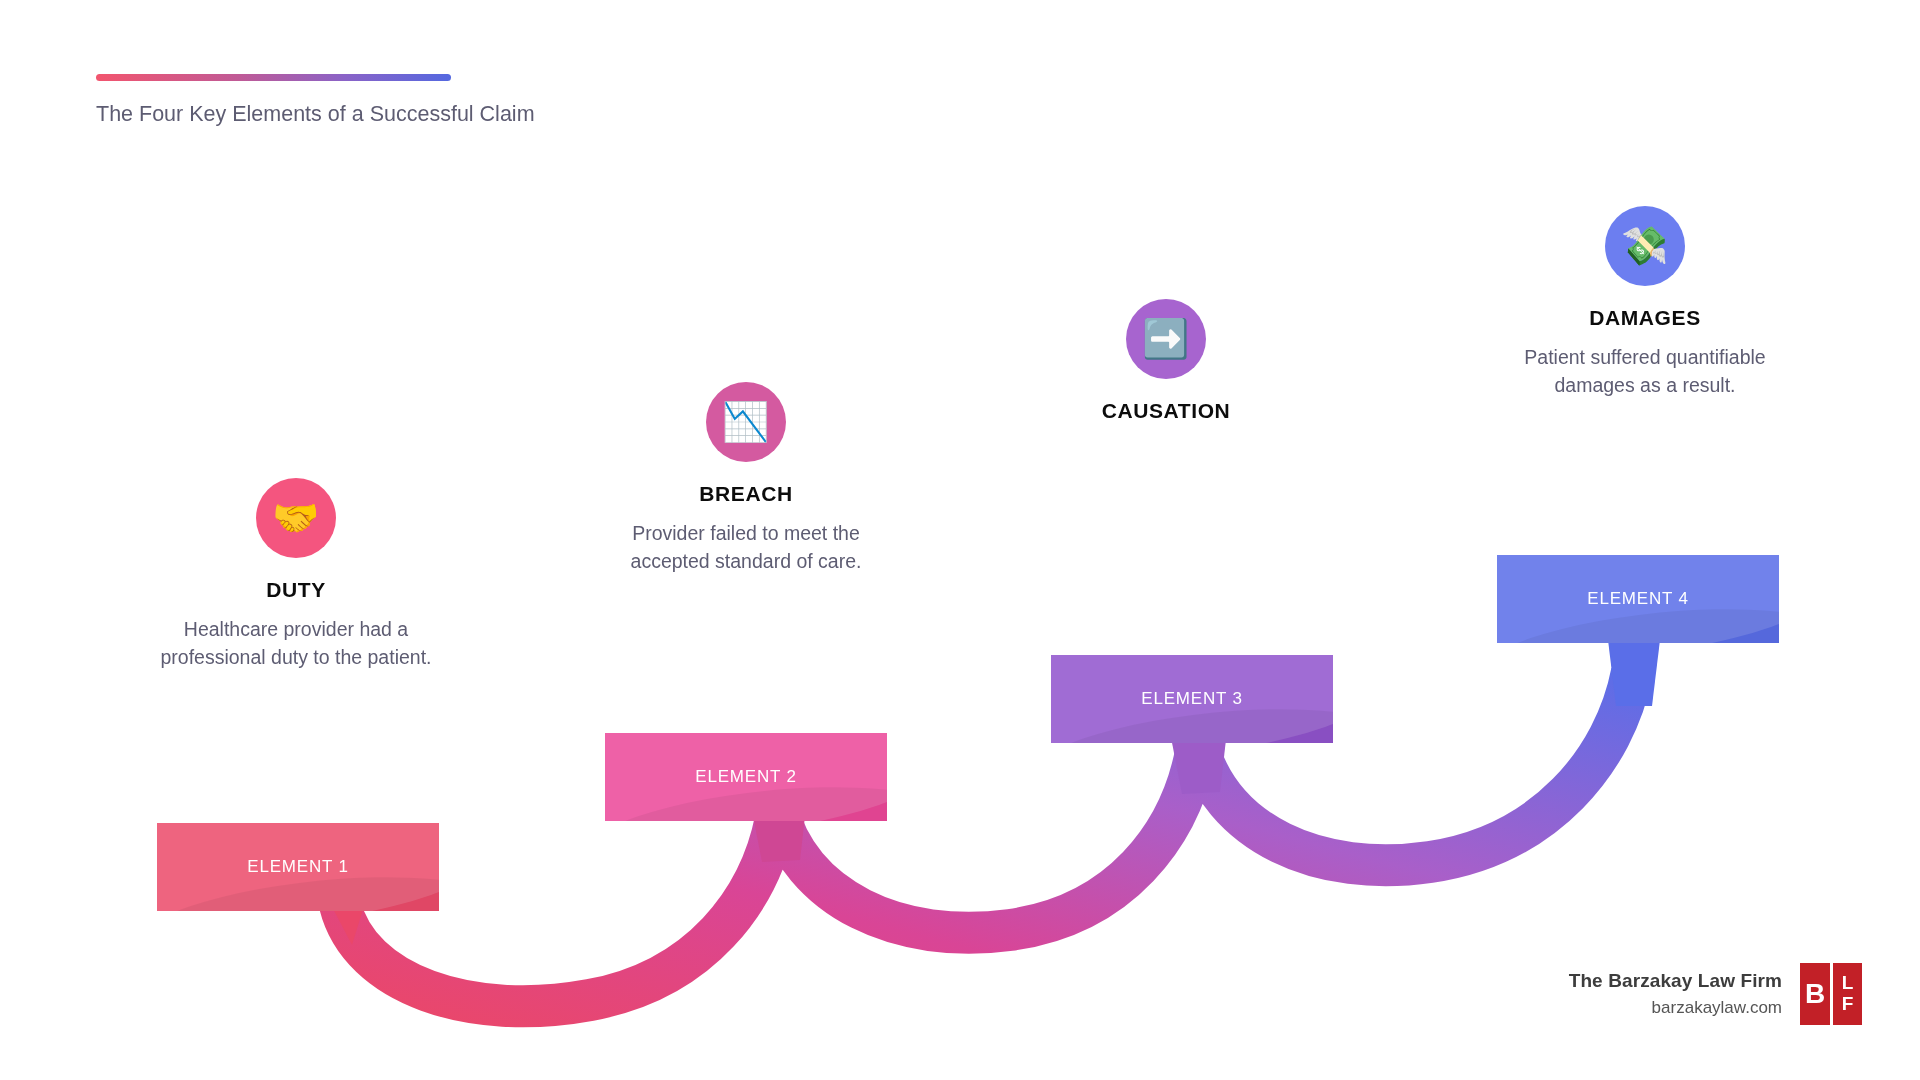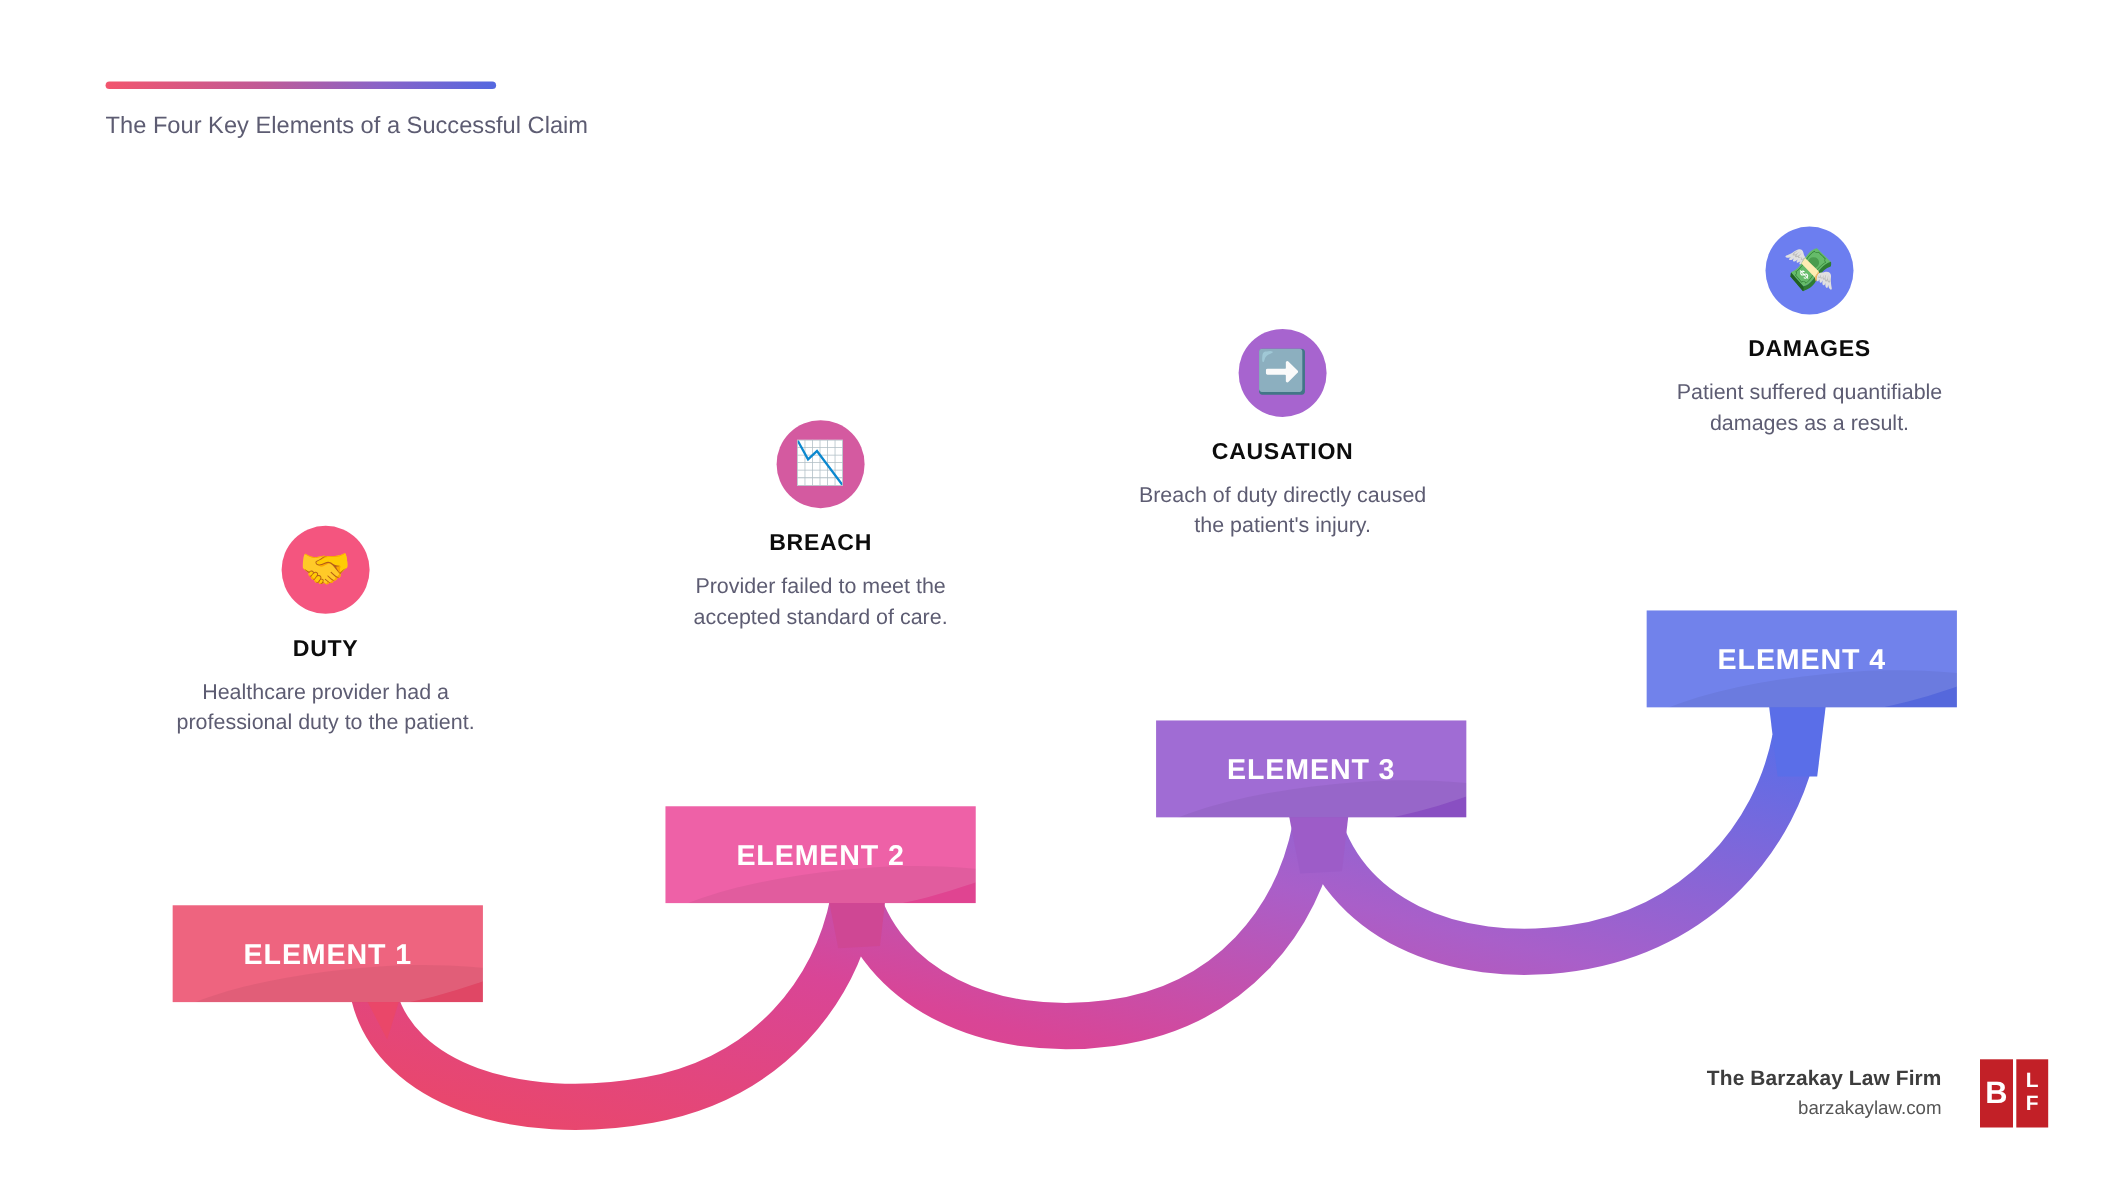--- a/index.html
+++ b/index.html
@@ -120,33 +120,33 @@
     width: 140%;
     height: 120%;
     background: rgba(0,0,0,0.05);
     border-radius: 60% 50% 0 0;
     transform: rotate(-4deg);
   }
   .elem-label {
     position: relative;
     z-index: 3;
     color: #ffffff;
-    font-size: 26px;
-    font-weight: bold;
+    font-size: 17px;
+    font-weight: normal;
     letter-spacing: 0.8px;
   }
 
   
   .footer {
     position: absolute;
     right: 58px;
     bottom: 55px;
     display: flex;
     align-items: center;
-    gap: 35px;
+    gap: 18px;
   }
   .footer-text {
     text-align: right;
   }
   .firm-name {
     font-size: 19px;
     font-weight: bold;
     color: #3d3d3d;
     letter-spacing: 0.1px;
   }
@@ -246,21 +246,20 @@
   <div class="swoosh2"></div>
   <span class="elem-label">ELEMENT 2</span>
 </div>
 
 <div class="step" style="left:996px; top:299px;">
   <div class="step-head">
     <div class="icon-circle" style="background:#a764cf;">
       <span>➡️</span>
     </div>
     <div class="step-title">CAUSATION</div>
-    <div class="step-desc">Breach of duty directly caused the patient's injury.</div>
   </div>
 </div>
 <div class="elem-box" style="left:1051px; top:655px; background:#9154cd;">
   <div class="swoosh"></div>
   <div class="swoosh2"></div>
   <span class="elem-label">ELEMENT 3</span>
 </div>
 
 <div class="step" style="left:1475px; top:206px;">
   <div class="step-head">

